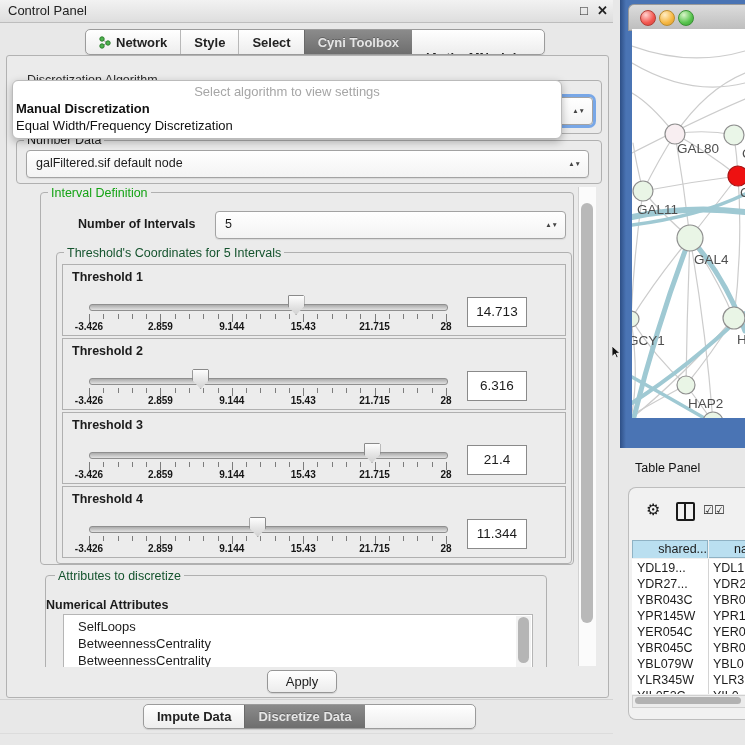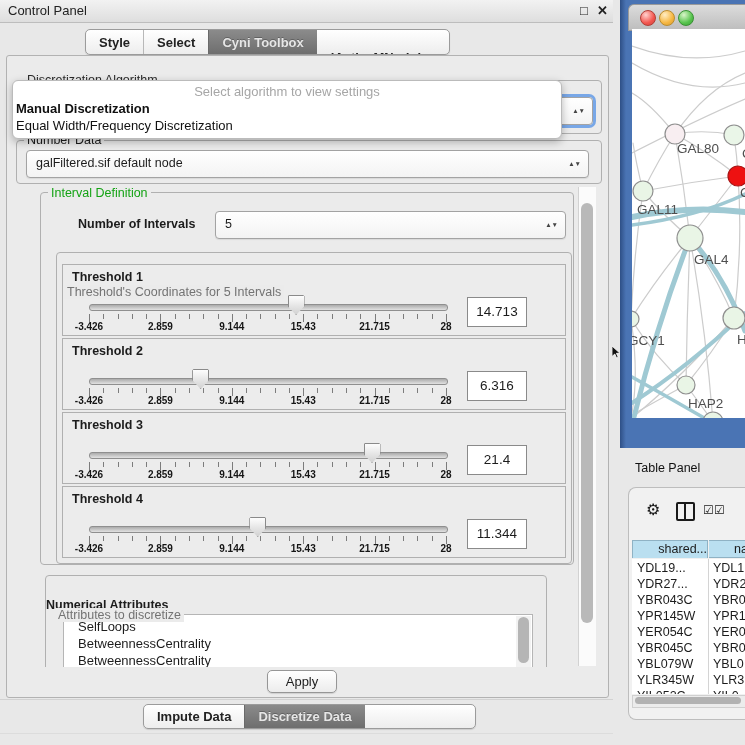--- a/index.html
+++ b/index.html
@@ -25,21 +25,21 @@
     border-left:1px solid #6a6a6a;text-shadow:0 -1px 0 rgba(0,0,0,.25);}
   .seg.sel + .seg{border-left:1px solid #6a6a6a;margin-top:27px;}
 
   
   .container{left:6px;top:55px;width:601px;height:641px;background:#ebebeb;
     border:1px solid #b2b2b2;border-radius:3px;}
 
   .group{border:1px solid #b0b0b0;border-radius:4px;}
   .gtitle{font-size:12.5px;padding:0 3px;background:#ebebeb;white-space:nowrap;z-index:2;}
   .gtitle.green{color:#14a314;}
-  .gtitle.blue{color:#737373;margin-top:39px;}
+  .gtitle.blue{color:#14532d;}
 
   .combo{background:linear-gradient(#ffffff,#f3f3f3);border:1px solid #a3a3a3;
     border-radius:4px;font-size:12.5px;line-height:25px;padding-left:9px;
     box-shadow:0 1px 1px rgba(0,0,0,.08);white-space:nowrap;overflow:hidden;}
   .spin{position:absolute;right:7px;top:50%;transform:translateY(-50%);
     display:flex;flex-direction:column;line-height:6px;font-size:6.5px;color:#444;}
 
   
   .popup{left:12px;top:80px;width:548px;height:57px;background:#fff;
     border:1px solid #bbb;border-radius:6px;z-index:10;
@@ -116,20 +116,32 @@
 </head>
 <body>
 
 <div class="abs cp-titlebar">
   <span class="abs cp-title">Control Panel</span>
   <span class="abs win-ic" style="left:580px;">□</span>
   <span class="abs win-ic" style="left:597px;font-weight:bold;">✕</span>
 </div>
 
 <div class="abs segbar" style="left:85px;top:29px;">
+    <div class="seg">
+      <span class="neticon">
+        <svg width="12" height="13" viewBox="0 0 12 13">
+          <line x1="3" y1="3" x2="8" y2="7" stroke="#999" stroke-width="1"></line>
+          <line x1="3" y1="10" x2="8" y2="7" stroke="#999" stroke-width="1"></line>
+          <circle cx="3" cy="3" r="2.2" fill="#4db34d" stroke="#2e7d2e"></circle>
+          <circle cx="3" cy="10" r="2.2" fill="#4db34d" stroke="#2e7d2e"></circle>
+          <circle cx="9" cy="7" r="2.2" fill="#4db34d" stroke="#2e7d2e"></circle>
+        </svg>
+      </span>
+      <span>Network</span>
+    </div>
     <div class="seg">
       <span>Style</span>
     </div>
     <div class="seg">
       <span>Select</span>
     </div>
     <div class="seg sel">
       <span>Cyni Toolbox</span>
     </div>
     <div class="seg">

